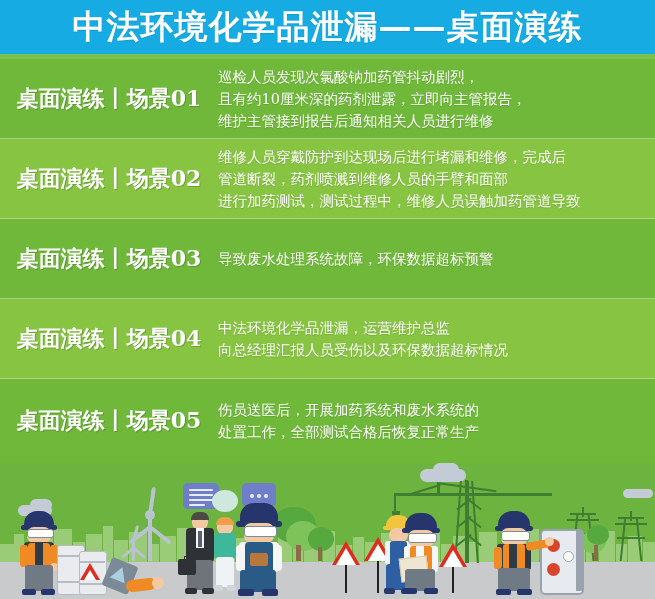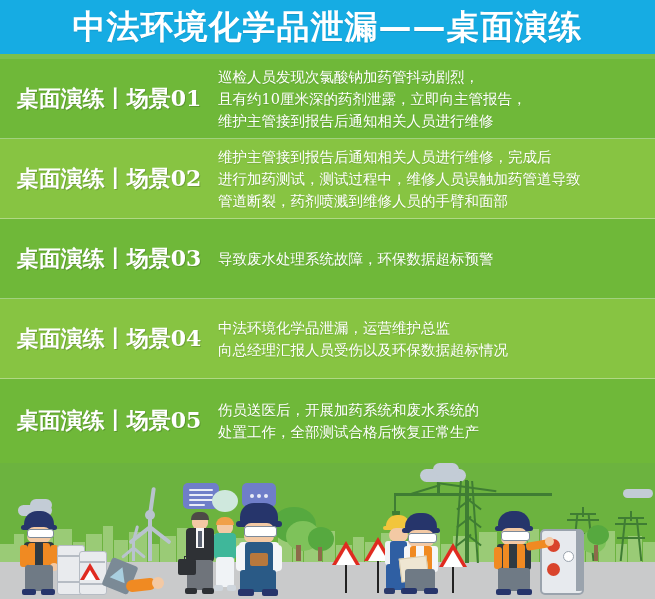--- a/index.html
+++ b/index.html
@@ -138,23 +138,23 @@
         <span class="ln">巡检人员发现次氯酸钠加药管抖动剧烈，</span>
         <span class="ln">且有约10厘米深的药剂泄露，立即向主管报告，</span>
         <span class="ln">维护主管接到报告后通知相关人员进行维修</span>
       </div>
       <div class="row-sep"></div>
     </div>
 
     <div class="row r1">
       <div class="row-label">桌面演练丨场景02</div>
       <div class="row-desc">
-        <span class="ln">维护主管接到报告后通知相关人员进行维修，完成后</span>
+        <span class="ln">维修人员穿戴防护到达现场后进行堵漏和维修，完成后</span>
+        <span class="ln">管道断裂，药剂喷溅到维修人员的手臂和面部</span>
         <span class="ln">进行加药测试，测试过程中，维修人员误触加药管道导致</span>
-        <span class="ln">管道断裂，药剂喷溅到维修人员的手臂和面部</span>
       </div>
       <div class="row-sep"></div>
     </div>
 
     <div class="row r2">
       <div class="row-label">桌面演练丨场景03</div>
       <div class="row-desc">
         <span class="ln">导致废水处理系统故障，环保数据超标预警</span>
       </div>
       <div class="row-sep"></div>

